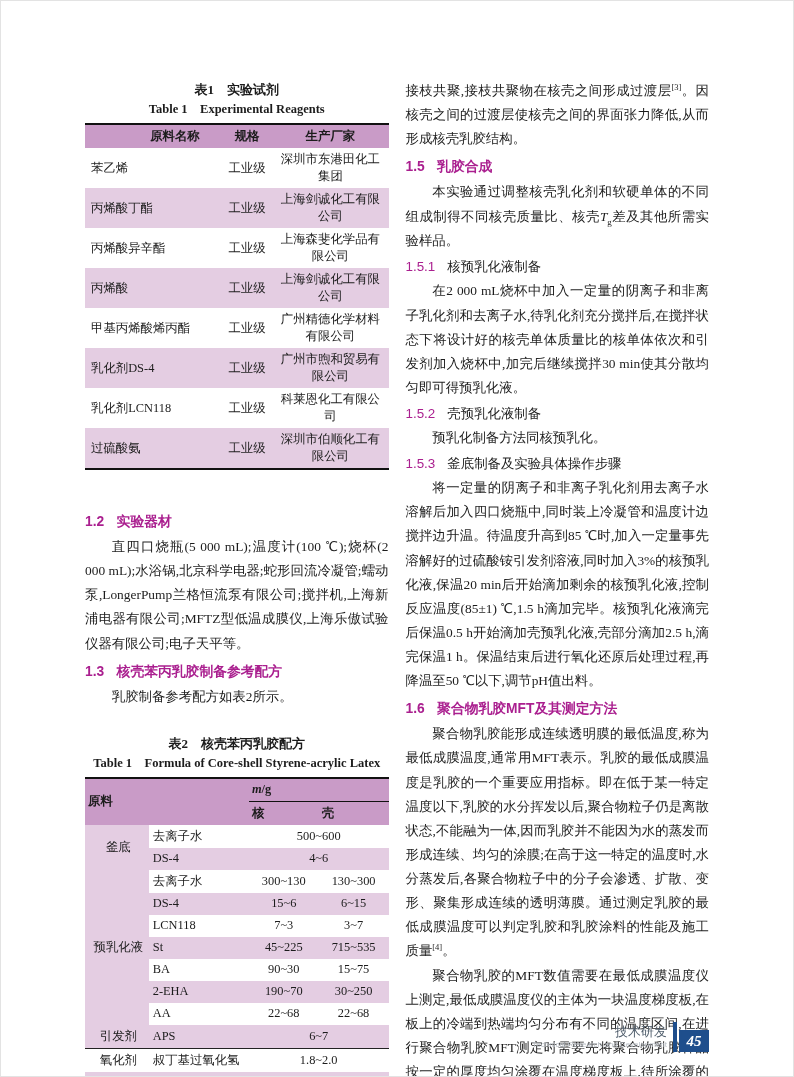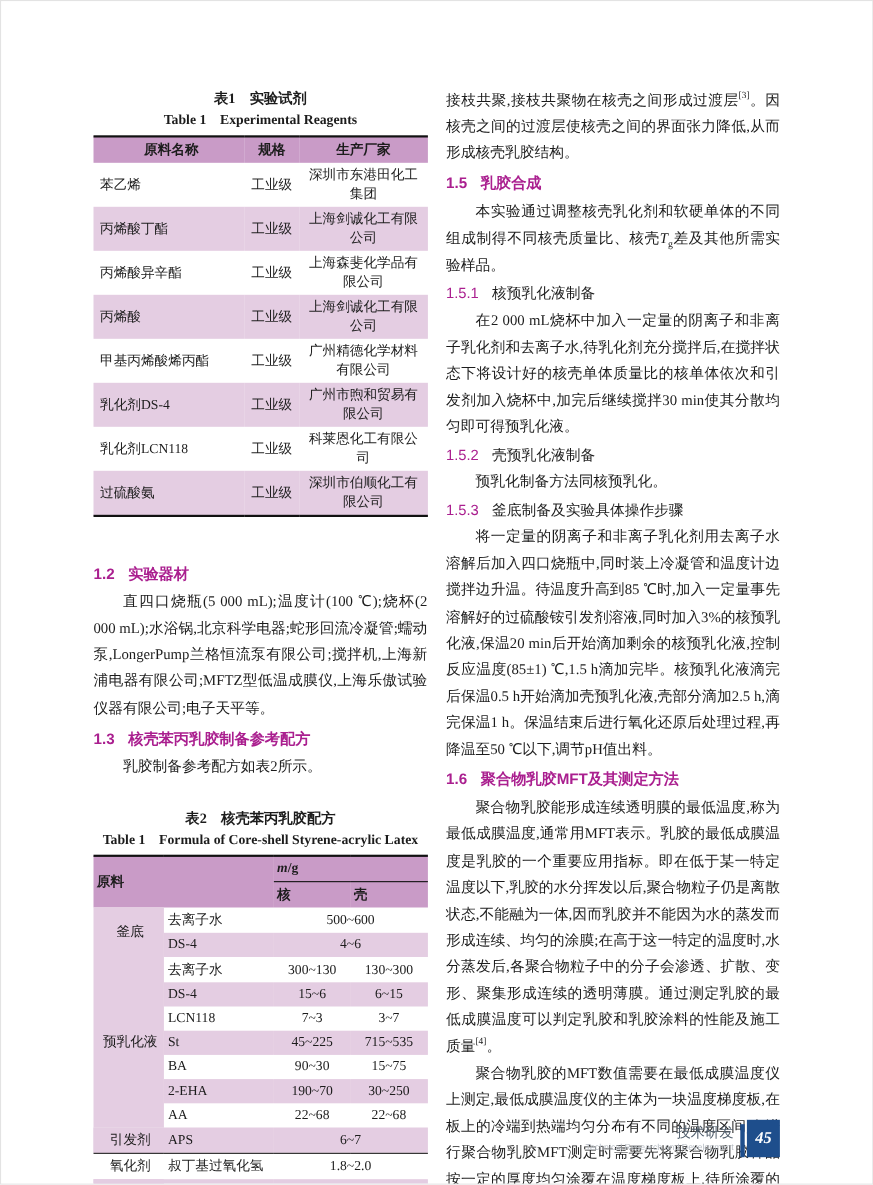--- a/index.html
+++ b/index.html
@@ -44,39 +44,39 @@
   table { width:100%; border-collapse:collapse; font-size:12.4px; table-layout:fixed; }
   table.t1 { border-top:2px solid #111; border-bottom:2px solid #111; }
   table.t2 { border-top:2px solid #111; border-bottom:2px solid #111; }
   th, td { padding:3px 3px; font-weight:normal; height:16px; }
   .t1 th, .t2 th { font-weight:bold; }
   .hdr { background:#c99bc7; }
   .stripe { background:#e4cde2; }
   .groupcell { background:#e4cde2; text-align:left; padding-left:6px; vertical-align:middle; }
   .t1 td:first-child { text-align:left; padding-left:6px; }
   .t1 td, .t1 th { text-align:center; }
-  .t1 th:first-child { text-align:left;padding-left:46px; }
+  .t1 th:first-child { text-align:center;padding-left:46px; }
   .t2 td { text-align:center; }
   .t2 td.matname { text-align:left; padding-left:4px; }
   .t2 th { text-align:left; }
   .mg-head { border-bottom:1px solid #111; }
   .secline { border-top:1px solid #222; }
 
   
   .page-footer {
     position:absolute; right:84px; bottom:24px;
     display:flex; align-items:center; gap:6px;
   }
   .footer-text { text-align:right; line-height:1.15; }
   .footer-cn { font-size:13px; color:#4f5d6b; font-family:"Liberation Sans", sans-serif; }
   .footer-en { font-size:8px; color:#b8bec5; font-family:"Liberation Sans", sans-serif; }
   .footer-tab { display:flex; align-items:flex-end; }
   .footer-bar { width:4px; height:30px; background:#1e4e8c; margin-right:2px; }
   .footer-pagebox {
-    width:30px; height:34px; background:#1e4e8c; color:#ffffff;
+    width:30px; height:22px; background:#1e4e8c; color:#ffffff;
     font-style:italic; font-weight:bold; font-size:15px;
     display:flex; align-items:center; justify-content:center;
     font-family:"Liberation Serif", serif;
   }
   .spacer-md { height:12px; }
 </style>
 </head>
 <body>
 
 <div class="page">

